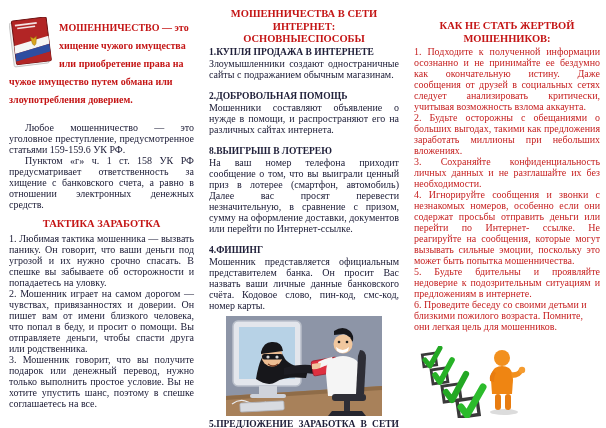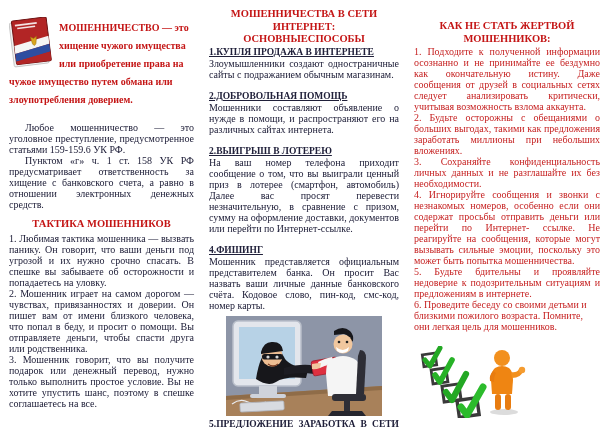--- a/index.html
+++ b/index.html
@@ -22,21 +22,21 @@
   .intro{margin-bottom:15px;overflow:hidden;}
   .book{float:left;width:40px;height:48px;margin:1px 9px 2px 1px;transform:rotate(-7deg);}
   .red-intro{font-weight:bold;color:#c41515;font-size:10px;line-height:12px;text-align:justify;}
 
   .para1{margin-bottom:0;}
   .para2{margin-bottom:8px;}
   .red-head{color:#c41515;font-weight:bold;text-align:center;font-size:10.5px;line-height:12.5px;margin:0 0 2px 0;}
   .tactic{margin:0;}
 
   .sec{margin-bottom:11px;}
-  .sec-title{font-weight:bold;font-size:9.5px;line-height:11px;text-align:justify;text-decoration:underline;}
+  .sec-title{font-weight:bold;font-size:9.5px;line-height:11px;text-align:justify;}
   .sec5{margin-bottom:0;}
   .head2{margin-bottom:1px;}
 
   .hacker-fig{display:block;width:156px;height:100px;margin:5px auto 3px auto;}
   .check-fig{display:block;width:110px;height:72px;margin:14px 0 0 2px;}
 </style>
 </head>
 <body>
 
 <div class="page">
@@ -53,42 +53,42 @@
             <path d="M4 26 L39 20 L39 28 L4 34 Z" fill="#f5f5f5"></path>
             <path d="M4 34 L39 28 L39 36 L4 42 Z" fill="#2d4da0"></path>
             <path d="M4 42 L39 36 L39 43.5 Q39 45 37.5 45 L5.5 45 Q4 45 4 43.5 Z" fill="#b22525"></path>
             <path d="M21 19 l3 2 3-2 -1 6 c0 2 -2 3 -2 3 s-2-1-2-3 Z" fill="#d9a520" stroke="#9a7210" stroke-width="0.5"></path>
           </svg>
         </span>
         <span class="red-intro">МОШЕННИЧЕСТВО — это хищение чужого имущества или приобретение права на чужое имущество путем обмана или злоупотребления доверием.</span>
       </div>
       <p class="body indent para1">Любое мошенничество — это уголовное преступление, предусмотренное статьями 159-159.6 УК РФ.</p>
       <p class="body indent para2">Пунктом «г» ч. 1 ст. 158 УК РФ предусматривает ответственность за хищение с банковского счета, а равно в отношении электронных денежных средств.</p>
-      <p class="red-head">ТАКТИКА МОШЕННИКОВ</p>
+      <p class="red-head">ТАКТИКА ЗАРАБОТКА</p>
       <p class="body tactic">1. Любимая тактика мошенника — вызвать панику. Он говорит, что ваши деньги под угрозой и их нужно срочно спасать. В спешке вы забываете об осторожности и попадаетесь на уловку.</p>
       <p class="body tactic">2. Мошенник играет на самом дорогом — чувствах, привязанностях и доверии. Он пишет вам от имени близкого человека, что попал в беду, и просит о помощи. Вы отправляете деньги, чтобы спасти друга или родственника.</p>
       <p class="body tactic">3. Мошенник говорит, что вы получите подарок или денежный перевод, нужно только выполнить простое условие. Вы не хотите упустить шанс, поэтому в спешке соглашаетесь на все.</p>
     </div>
 
     <div class="col col2">
       <div class="red-head head2">
         <span style="display:block">МОШЕННИЧЕСТВА В СЕТИ ИНТЕРНЕТ:</span>
         <span style="display:block">ОСНОВНЫЕСПОСОБЫ</span>
       </div>
 
       <div class="sec">
         <p class="sec-title">1.КУПЛЯ ПРОДАЖА В ИНТЕРНЕТЕ</p>
         <p class="body">Злоумышленники создают одностраничные сайты с подражанием обычным магазинам.</p>
       </div>
       <div class="sec">
         <p class="sec-title">2.ДОБРОВОЛЬНАЯ ПОМОЩЬ</p>
         <p class="body">Мошенники составляют объявление о нужде в помощи, и распространяют его на различных сайтах интернета.</p>
       </div>
       <div class="sec">
-        <p class="sec-title">2.ВЫИГРЫШ В ЛОТЕРЕЮ</p>
+        <p class="sec-title">8.ВЫИГРЫШ В ЛОТЕРЕЮ</p>
         <p class="body">На ваш номер телефона приходит сообщение о том, что вы выиграли ценный приз в лотерее (смартфон, автомобиль) Далее вас просят перевести незначительную, в сравнение с призом, сумму на оформление доставки, документов или перейти по Интернет-ссылке.</p>
       </div>
       <div class="sec" style="margin-bottom:0">
         <p class="sec-title">4.ФИШИНГ</p>
         <p class="body">Мошенник представляется официальным представителем банка. Он просит Вас назвать ваши личные данные банковского счёта. Кодовое слово, пин-код, смс-код, номер карты.</p>
       </div>
 
       <span class="hacker-fig">
         <svg viewBox="0 0 156 100" width="156" height="100">
           <rect width="156" height="100" fill="#8d95a7"></rect>

